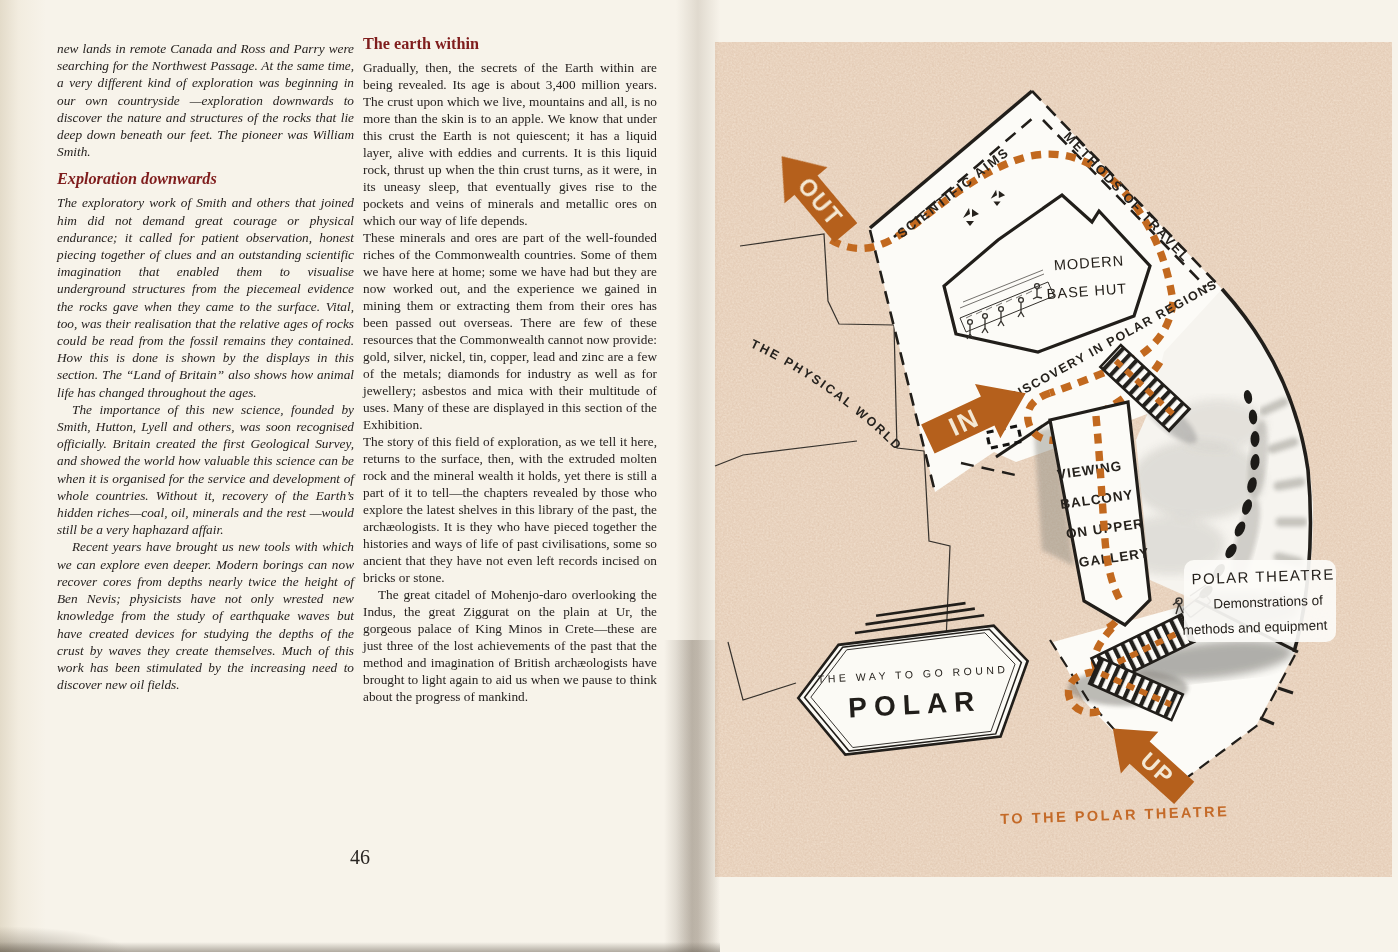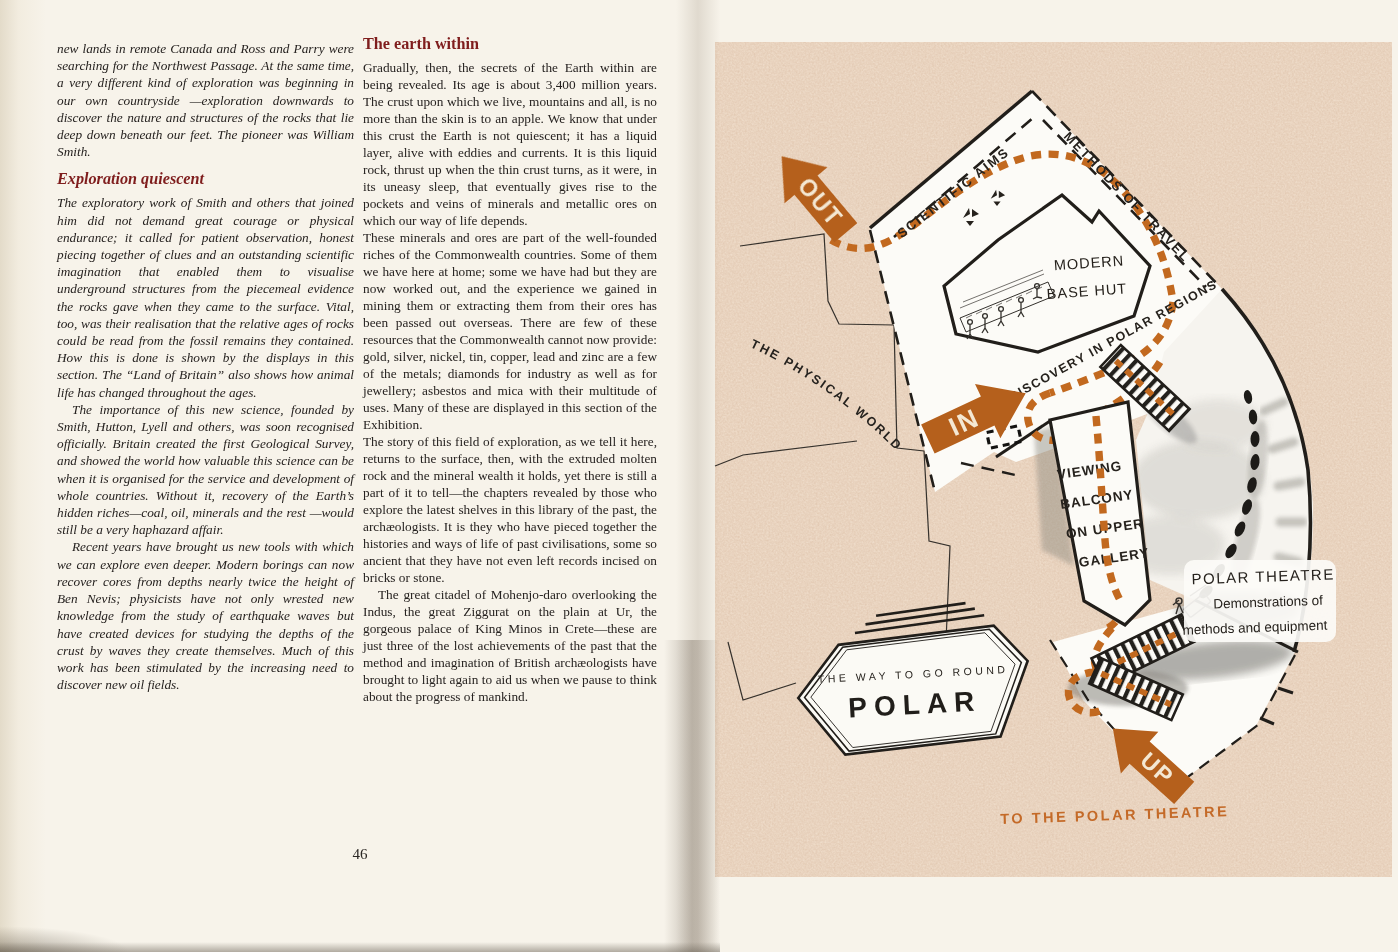--- a/index.html
+++ b/index.html
@@ -19,21 +19,21 @@
 
   
   .col{position:absolute;color:#262220;font-size:13.3px;line-height:17.2px;text-align:justify;}
   #col1{left:57px;top:40px;width:297px;font-style:italic;}
   #col2{left:363px;top:34px;width:294px;font-size:13.3px;line-height:17.0px;}
   .col p{margin:0;}
   .col p.ind{text-indent:15px;}
   .col h3{font-size:16.2px;line-height:20px;margin:9px 0 5px 0;color:#7f1d1d;}
   #col2 h3:first-child{margin-top:0;}
   .pageno{position:absolute;left:340px;top:846px;width:40px;text-align:center;
-    font-size:15px;color:#2a2623;}
+    font-size:20px;color:#2a2623;}
 
   
   #map-svg{position:absolute;left:698px;top:0;width:700px;height:952px;}
 
   text{font-family:"Liberation Sans",sans-serif;}
   .maplabel{fill:#26221d;font-weight:bold;}
   .arrowtext{fill:#f4e8d3;font-weight:bold;letter-spacing:2px;}
   .route{stroke:#c2691f;fill:none;stroke-width:7.4;stroke-dasharray:10 7.5;}
   .route-thin{stroke:#c2691f;fill:none;stroke-width:6;stroke-dasharray:8 6;}
   .bnd{stroke:#211e1a;fill:none;}
@@ -42,21 +42,21 @@
   .sketch{stroke:#33302c;fill:none;}
 </style>
 </head>
 <body>
 
 <div id="spread">
 
   <div>
     <div class="col" id="col1">
       <p>new lands in remote Canada and Ross and Parry were searching for the Northwest Passage. At the same time, a very different kind of exploration was beginning in our own countryside —exploration downwards to discover the nature and structures of the rocks that lie deep down beneath our feet. The pioneer was William Smith.</p>
-      <h3>Exploration quiescent</h3>
+      <h3>Exploration downwards</h3>
       <p>The exploratory work of Smith and others that joined him did not demand great courage or physical endurance; it called for patient observation, honest piecing together of clues and an outstanding scientific imagination that enabled them to visualise underground structures from the piecemeal evidence the rocks gave when they came to the surface. Vital, too, was their realisation that the relative ages of rocks could be read from the fossil remains they contained. How this is done is shown by the displays in this section. The “Land of Britain” also shows how animal life has changed throughout the ages.</p>
       <p class="ind">The importance of this new science, founded by Smith, Hutton, Lyell and others, was soon recognised officially. Britain created the first Geological Survey, and showed the world how valuable this science can be when it is organised for the service and development of whole countries. Without it, recovery of the Earth’s hidden riches—coal, oil, minerals and the rest —would still be a very haphazard affair.</p>
       <p class="ind">Recent years have brought us new tools with which we can explore even deeper. Modern borings can now recover cores from depths nearly twice the height of Ben Nevis; physicists have not only wrested new knowledge from the study of earthquake waves but have created devices for studying the depths of the crust by waves they create themselves. Much of this work has been stimulated by the increasing need to discover new oil fields.</p>
     </div>
     <div class="col" id="col2">
       <h3>The earth within</h3>
       <p>Gradually, then, the secrets of the Earth within are being revealed. Its age is about 3,400 million years. The crust upon which we live, mountains and all, is no more than the skin is to an apple. We know that under this crust the Earth is not quiescent; it has a liquid layer, alive with eddies and currents. It is this liquid rock, thrust up when the thin crust turns, as it were, in its uneasy sleep, that eventually gives rise to the pockets and veins of minerals and metallic ores on which our way of life depends.</p>
       <p>These minerals and ores are part of the well-founded riches of the Commonwealth countries. Some of them we have here at home; some we have had but they are now worked out, and the experience we gained in mining them or extracting them from their ores has been passed out overseas. There are few of these resources that the Commonwealth cannot now provide: gold, silver, nickel, tin, copper, lead and zinc are a few of the metals; diamonds for industry as well as for jewellery; asbestos and mica with their multitude of uses. Many of these are displayed in this section of the Exhibition.</p>
       <p>The story of this field of exploration, as we tell it here, returns to the surface, then, with the extruded molten rock and the mineral wealth it holds, yet there is still a part of it to tell—the chapters revealed by those who explore the latest shelves in this library of the past, the archæologists. It is they who have pieced together the histories and ways of life of past civilisations, some so ancient that they have not even left records incised on bricks or stone.</p>
       <p class="ind">The great citadel of Mohenjo-daro overlooking the Indus, the great Ziggurat on the plain at Ur, the gorgeous palace of King Minos in Crete—these are just three of the lost achievements of the past that the method and imagination of British archæologists have brought to light again to aid us when we pause to think about the progress of mankind.</p>

